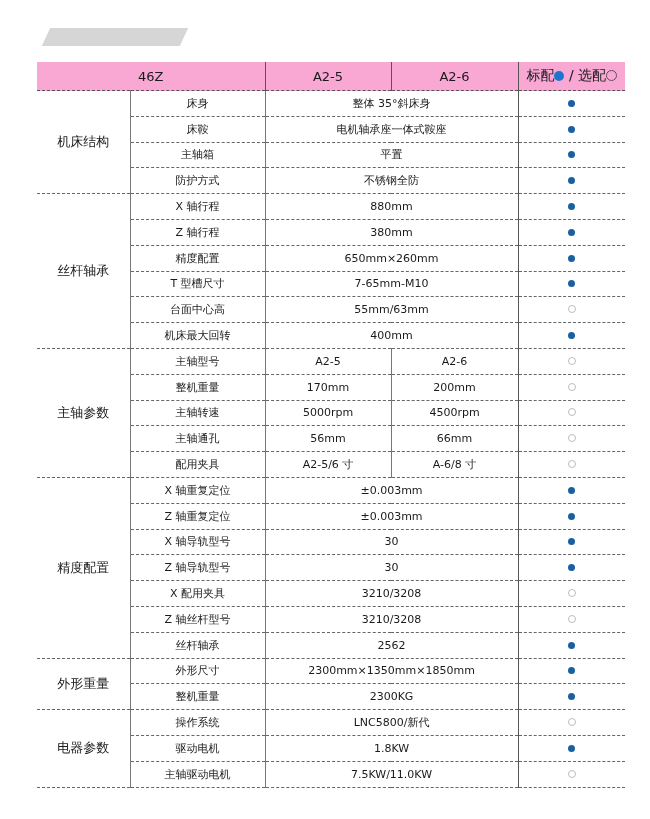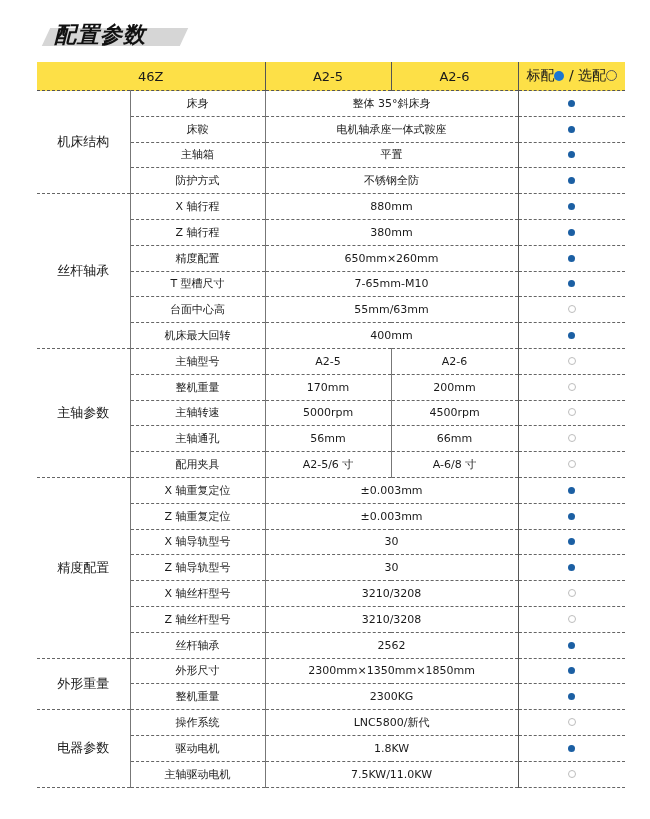--- a/index.html
+++ b/index.html
@@ -4,41 +4,40 @@
 <style>
   html, body { margin:0; padding:0; background:#ffffff; }
   body { width:650px; height:819px; position:relative; overflow:hidden;
          font-family:"DejaVu Sans","Liberation Sans",sans-serif; color:#1a1a1a; }
   .title-wrap { position:absolute; left:40px; top:22px; width:150px; height:26px; }
   .title-bg { position:absolute; left:6px; top:6px; width:138px; height:18px;
               background:#d6d6d6; transform:skewX(-25deg); }
   .title-text { position:absolute; left:14px; top:-2px; font-size:22px; font-weight:bold;
                 font-style:italic; color:#111; letter-spacing:1px; }
   table { position:absolute; left:37px; top:62px; width:588px; border-collapse:collapse; table-layout:fixed; }
-  th { background:#fde047; height:28px; font-weight:normal; font-size:13px; color:#1a1a1a;
+  th { background:#f9a8d4; height:28px; font-weight:normal; font-size:13px; color:#1a1a1a;
        border-bottom:1.5px dashed #555; padding:0; }
   th.sep-r { border-right:1px solid #555; }
   td { height:24.8px; font-size:11px; text-align:center; padding:0;
        border-bottom:1px dashed #666; vertical-align:middle; white-space:nowrap; }
   td.cat { border-right:1px solid #777; font-size:13px; }
   td.item { border-right:1px solid #777; }
   td.val { border-right:1px solid #555; }
   td.valsplit-l { border-right:1px solid #777; }
   .std-legend { font-size:14px; white-space:nowrap; }
   .dot-filled { display:inline-block; width:7px; height:7px; border-radius:50%; background:#1b5fa3; }
   .dot-empty { display:inline-block; width:6px; height:6px; border-radius:50%; border:1px solid #bdbdbd; background:#fff; }
   .legend-filled { display:inline-block; width:10px; height:10px; border-radius:50%; background:#1b76d2; vertical-align:-1px; }
   .legend-empty { display:inline-block; width:9px; height:9px; border-radius:50%; border:1px solid #555; vertical-align:-1px; }
 </style>
 </head>
 <body>
 
 <div class="title-wrap">
   <div class="title-bg"></div>
-  <div class="title-text">配置参数</div>
 </div>
 
 <table>
   <colgroup>
     <col style="width:93px">
     <col style="width:135px">
     <col style="width:126px">
     <col style="width:127px">
     <col style="width:107px">
   </colgroup>
@@ -153,21 +152,21 @@
         <td class="item">X 轴导轨型号</td>
         <td class="val" colspan="2">30</td>
         <td><span class="dot-filled"></span></td>
       </tr>
       <tr>
         <td class="item">Z 轴导轨型号</td>
         <td class="val" colspan="2">30</td>
         <td><span class="dot-filled"></span></td>
       </tr>
       <tr>
-        <td class="item">X 轴丝杆型号</td>
+        <td class="item">X 配用夹具</td>
         <td class="val" colspan="2">3210/3208</td>
         <td><span class="dot-empty"></span></td>
       </tr>
       <tr>
         <td class="item">Z 轴丝杆型号</td>
         <td class="val" colspan="2">3210/3208</td>
         <td><span class="dot-empty"></span></td>
       </tr>
       <tr>
         <td class="item">丝杆轴承</td>

